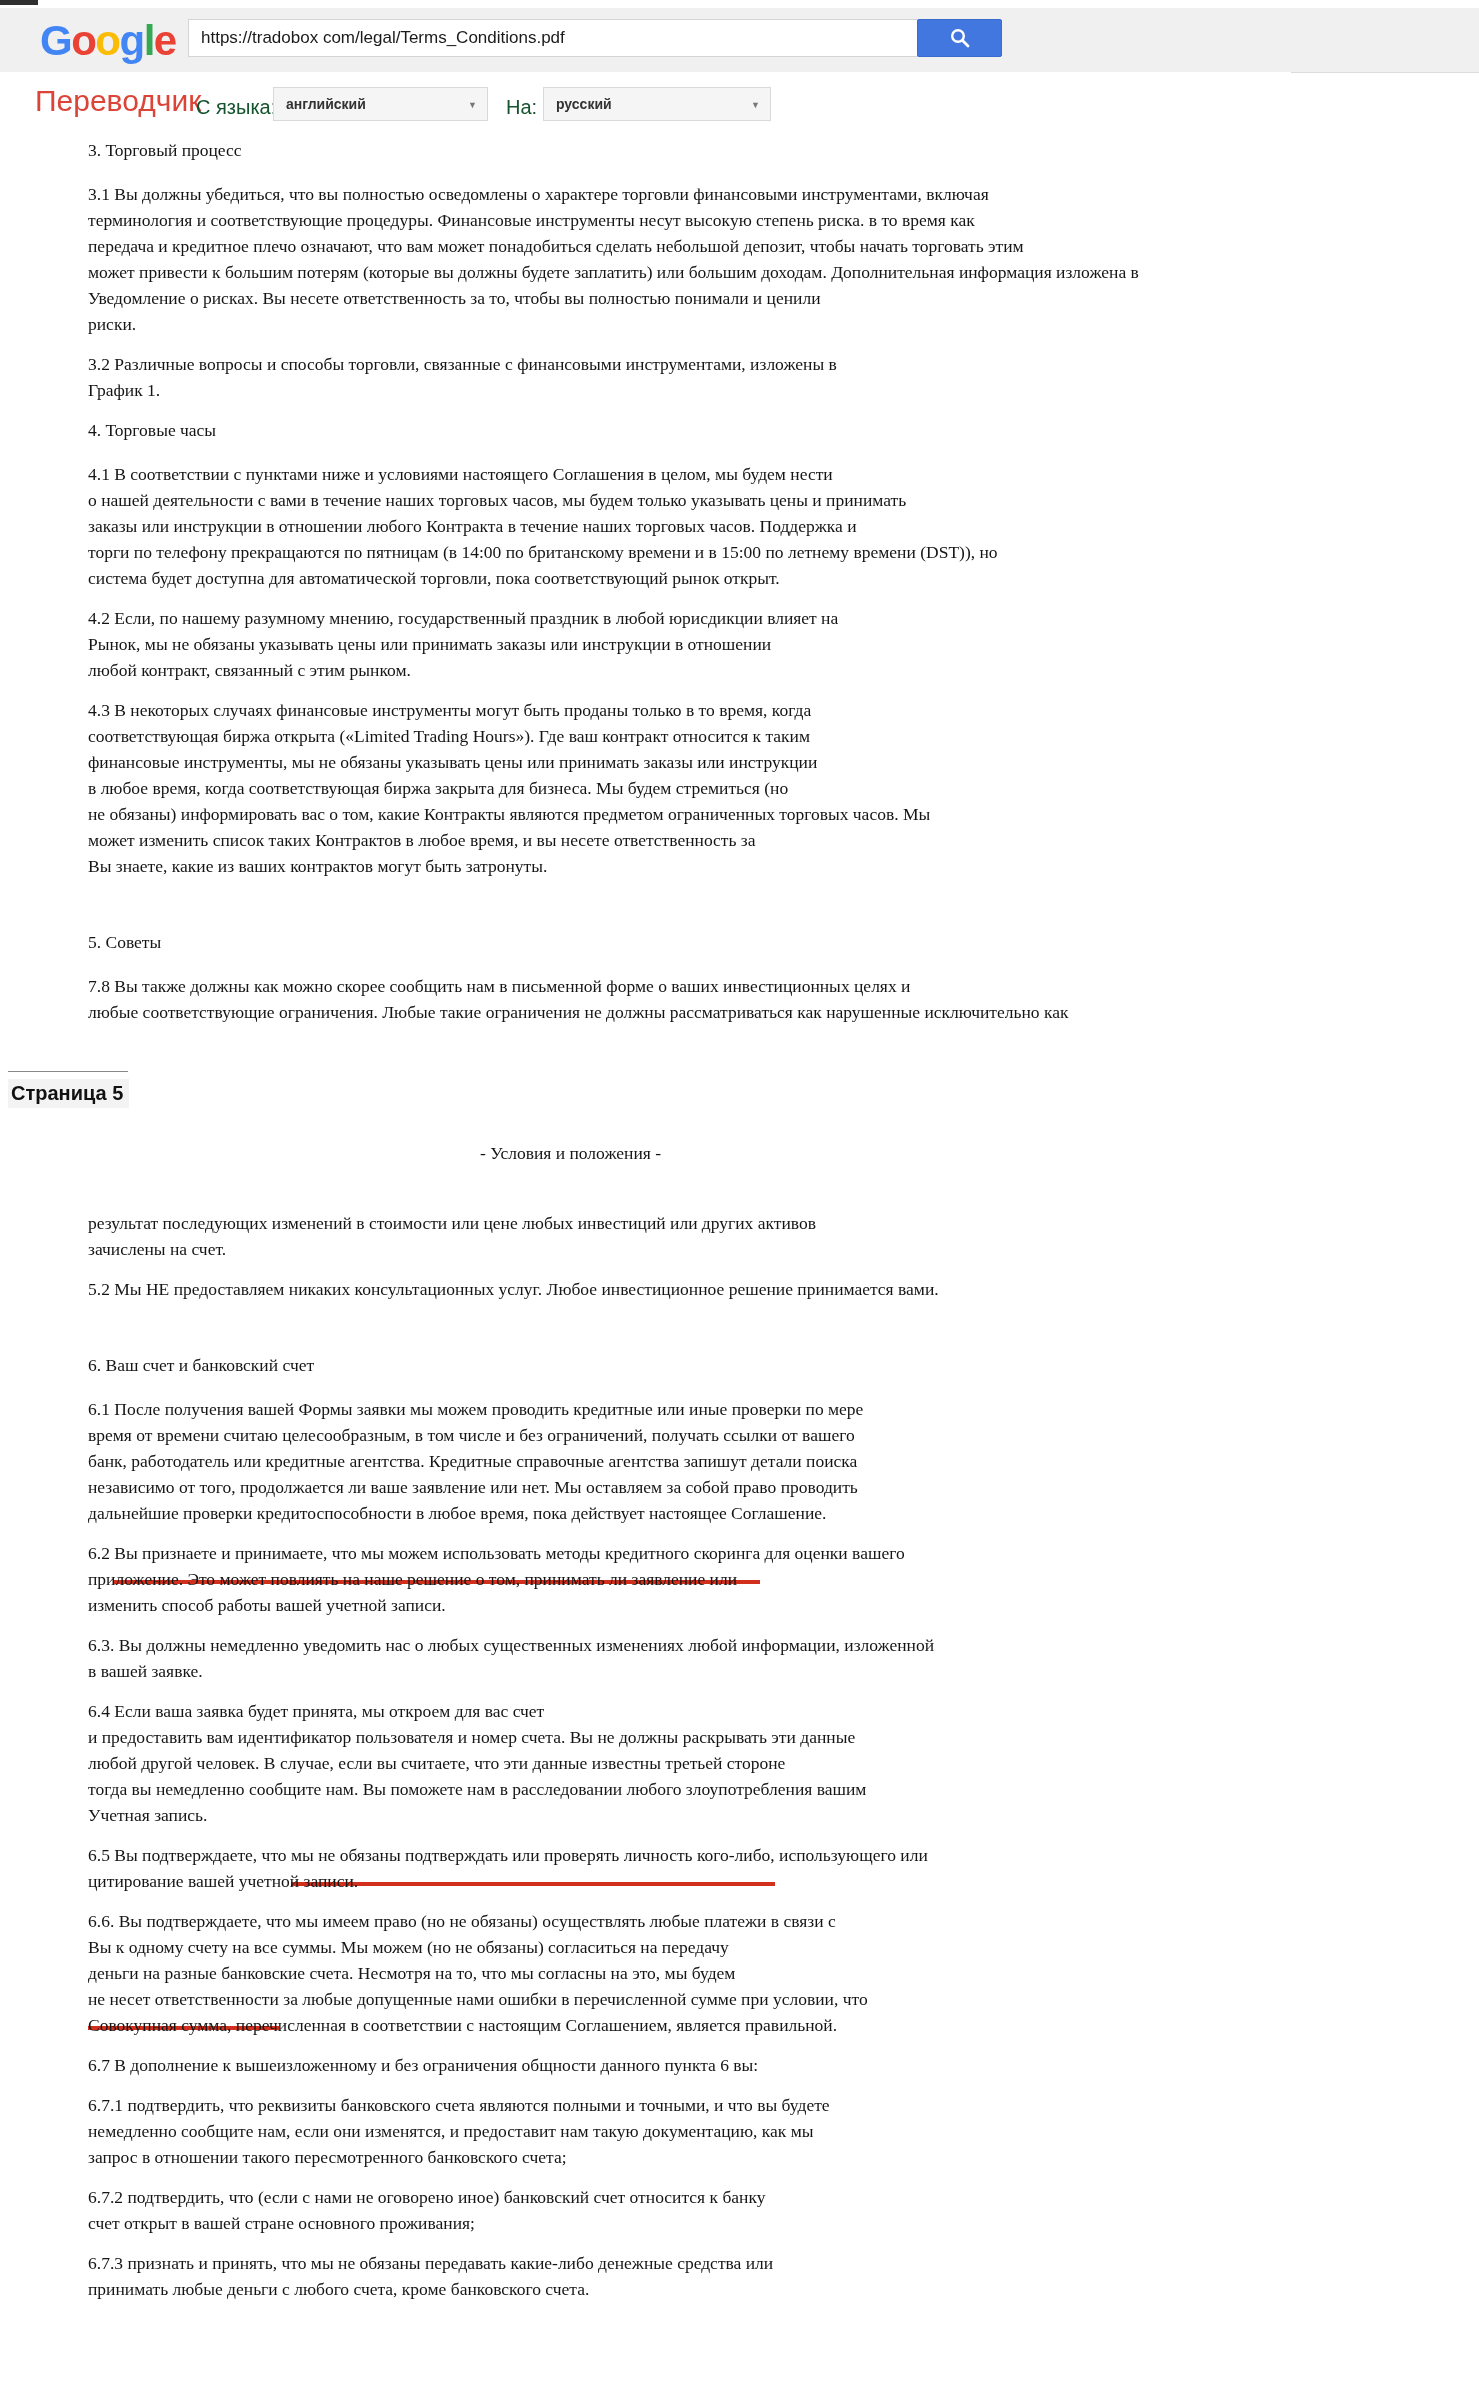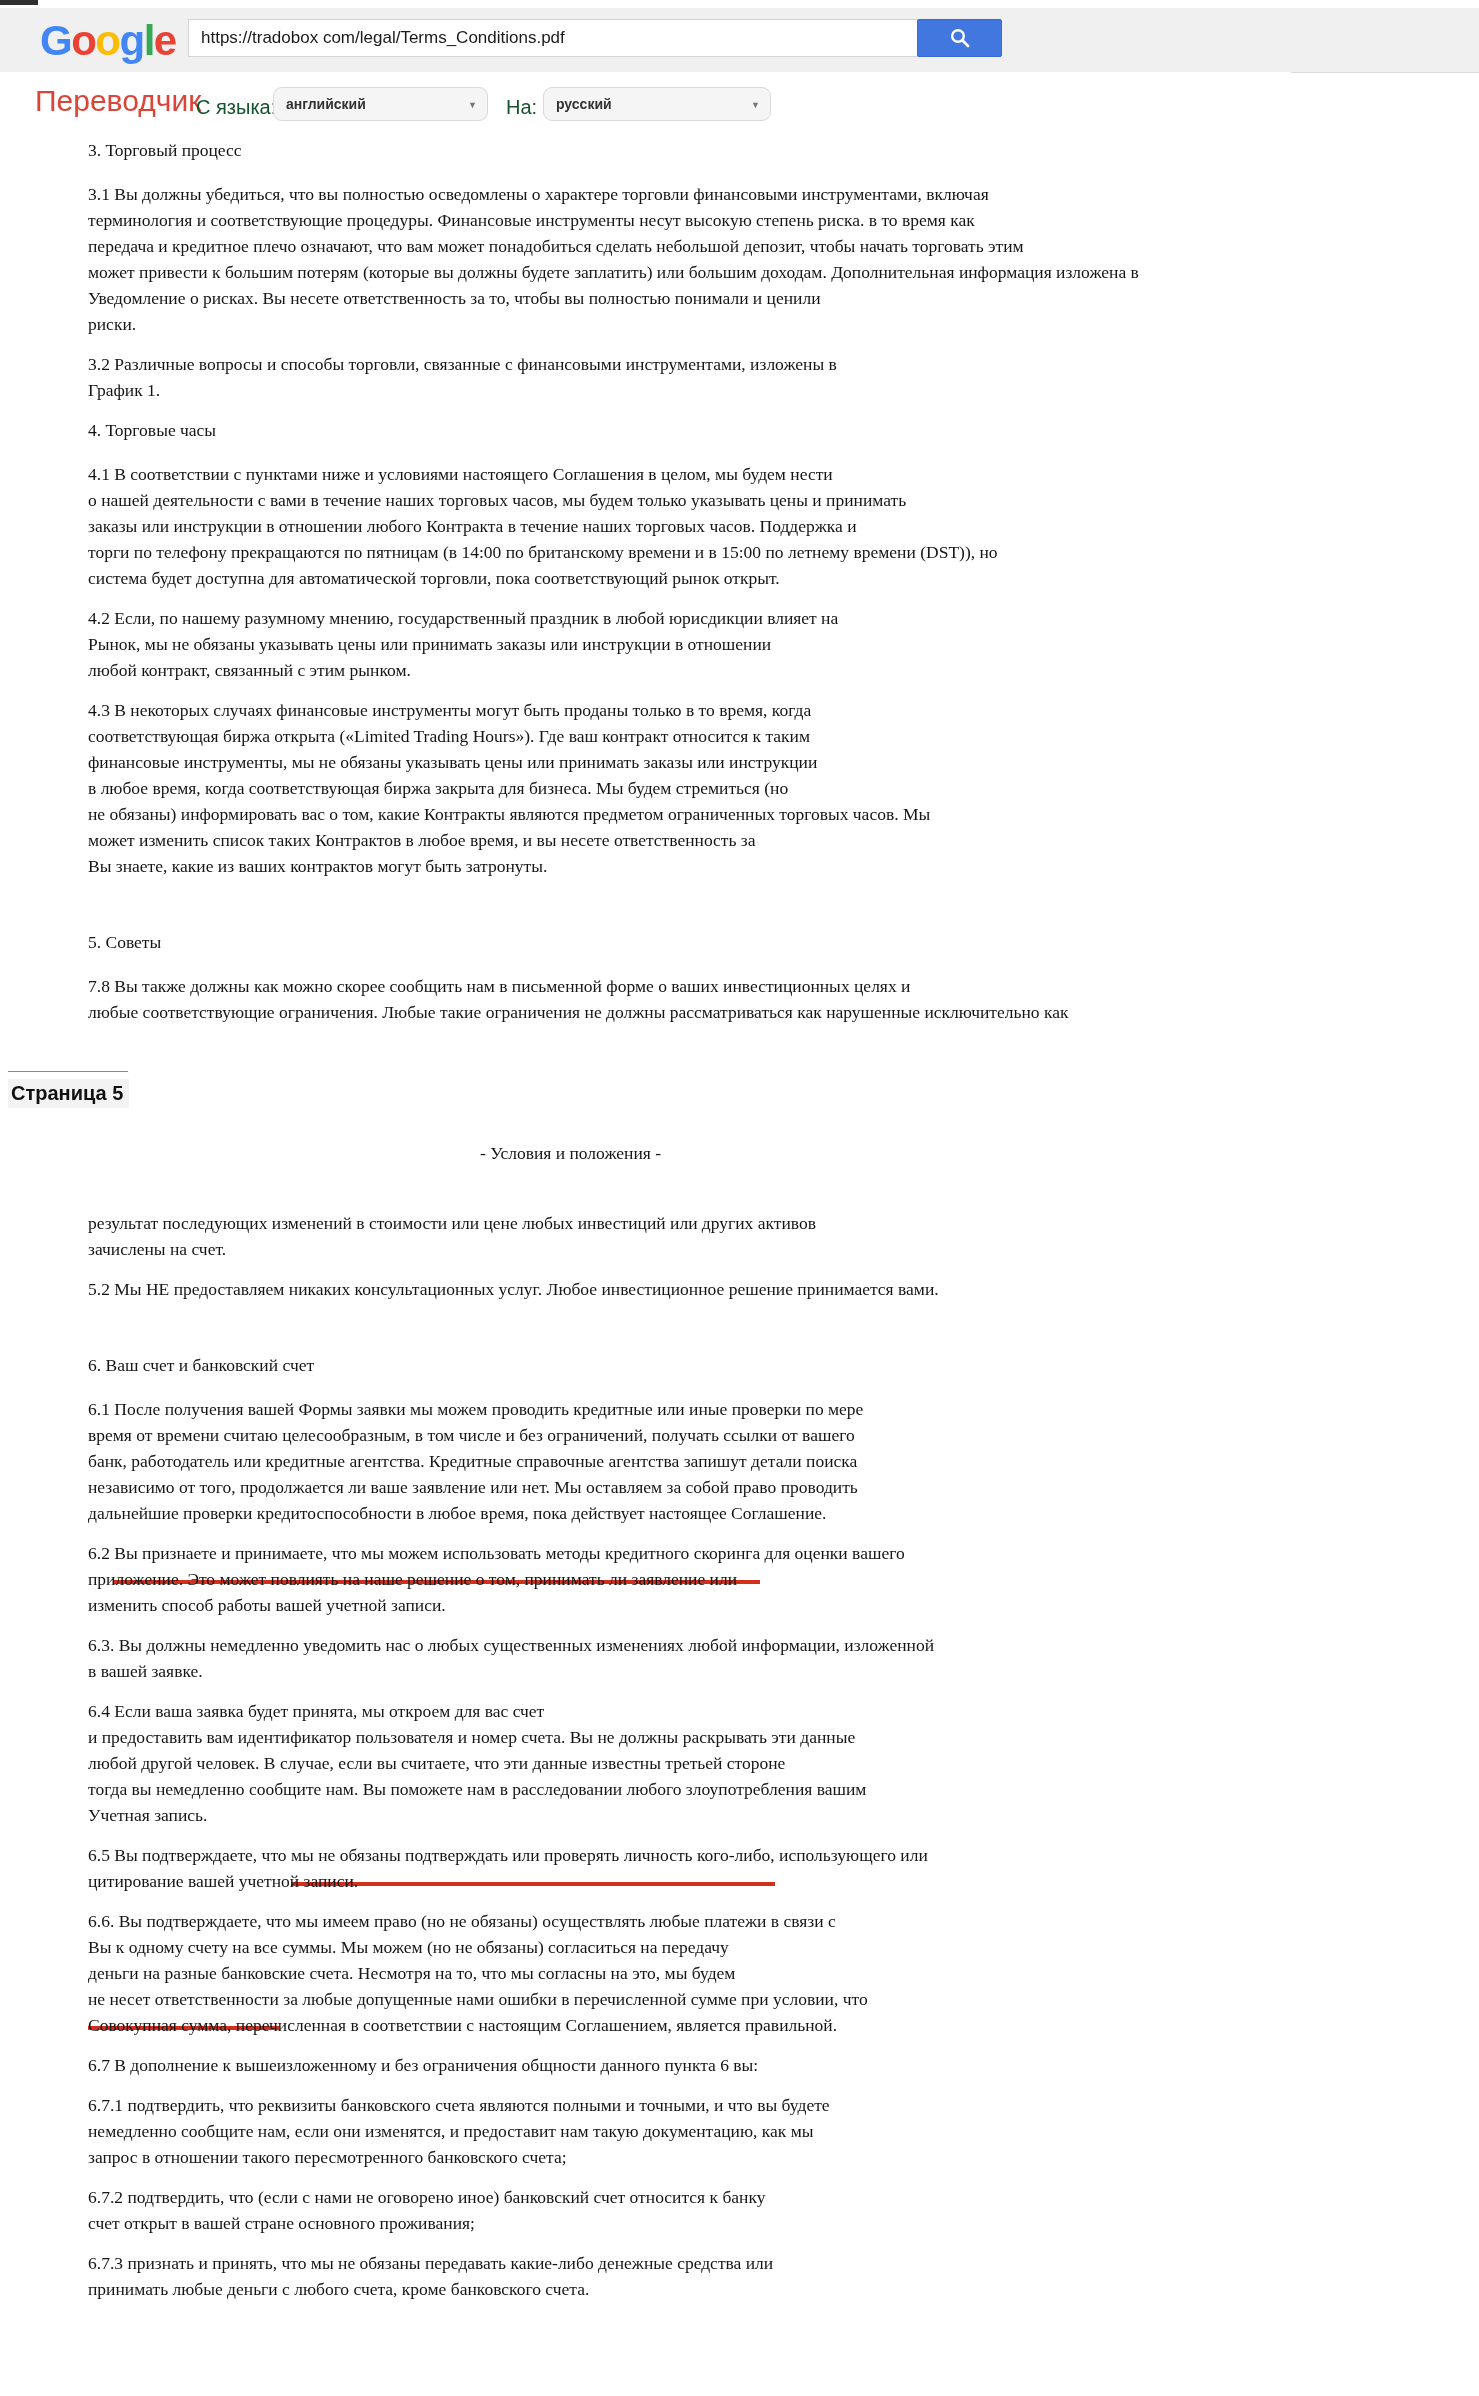--- a/index.html
+++ b/index.html
@@ -24,21 +24,21 @@
                background:#4377e0; border:1px solid #3a6cd0; border-radius:2px;
                display:flex; align-items:center; justify-content:center; cursor:pointer; padding:0; }
 
   
   .transbar { position:absolute; left:0; top:72px; width:1256px; height:62px; background:#fff;padding-left:35px; }
   .ttl { position:absolute; left:35px; top:12px; font-size:30px; color:#db4437; }
   .lbl { position:absolute; font-size:20px; color:#14532d; }
   .lbl-from { left:196px; top:24px; }
   .lbl-to   { left:506px; top:24px; }
   .select { position:absolute; top:15px; height:34px; box-sizing:border-box;
-            background:#f5f5f5; border:1px solid #d9d9d9; border-radius:9px;
+            background:#f5f5f5; border:1px solid #d9d9d9; border-radius:0;
             font-size:14px; font-weight:bold; color:#333; line-height:32px;
             padding:0 12px; cursor:pointer; }
   .sel-from { left:273px; width:215px; }
   .sel-to   { left:543px; width:228px; }
   .arr { position:absolute; right:10px; top:1px; font-size:9px; color:#777; line-height:32px; }
 
   
   .doc { position:absolute; left:0; top:123px; width:1479px; box-sizing:border-box;
          padding:14px 0 0 88px;
          font-family:"Liberation Serif","DejaVu Serif",serif;

